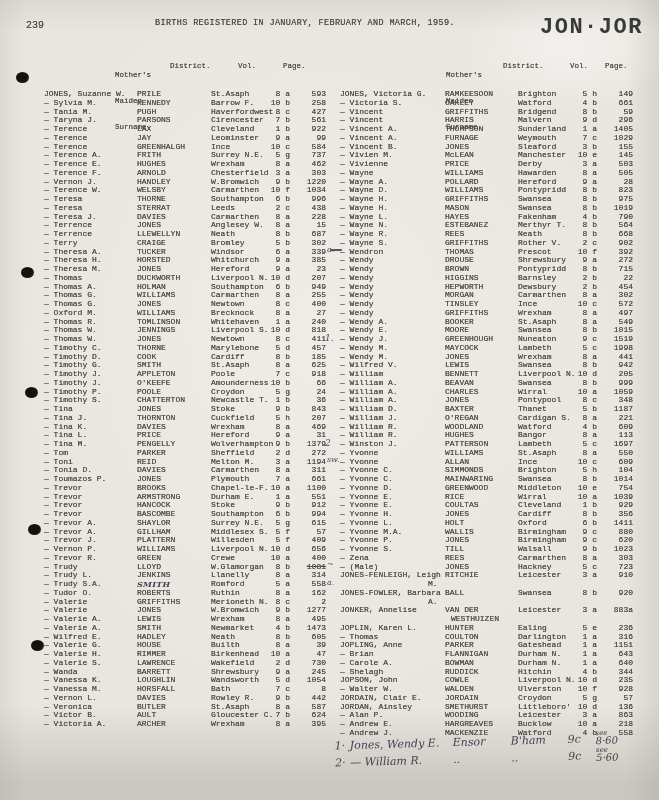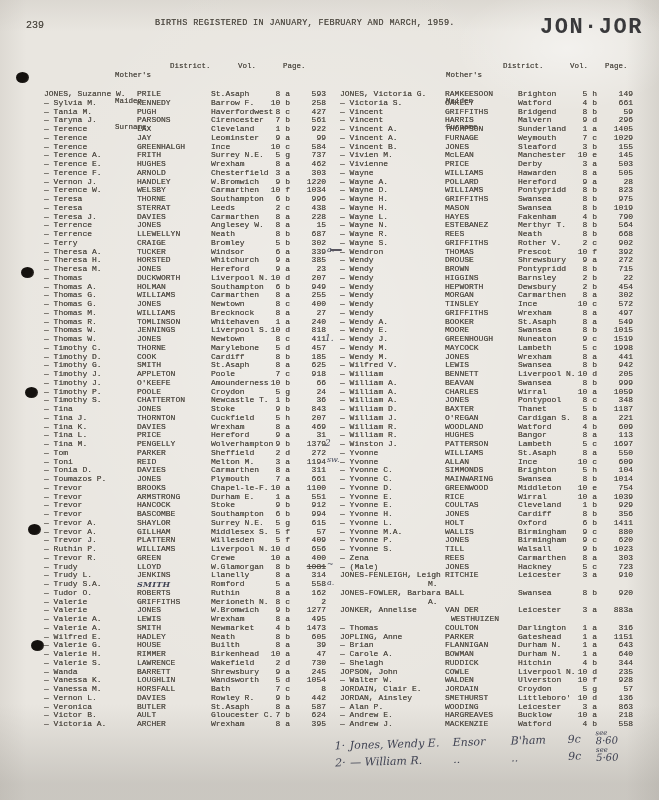--- a/index.html
+++ b/index.html
@@ -111,21 +111,21 @@
       <div class="row"><span class="f f-n">— Terrence</span><span class="f f-m">JONES</span><span class="f f-d">Anglesey W.</span><span class="f f-v">8 a</span><span class="f f-p"><span>15</span></span></div>
       <div class="row"><span class="f f-n">— Terrence</span><span class="f f-m">LLEWELLYN</span><span class="f f-d">Neath</span><span class="f f-v">8 b</span><span class="f f-p"><span>687</span></span></div>
       <div class="row"><span class="f f-n">— Terry</span><span class="f f-m">CRAIGE</span><span class="f f-d">Bromley</span><span class="f f-v">5 b</span><span class="f f-p"><span>302</span></span></div>
       <div class="row"><span class="f f-n">— Theresa A.</span><span class="f f-m">TUCKER</span><span class="f f-d">Windsor</span><span class="f f-v">6 a</span><span class="f f-p"><span>339</span><span class="hand ps">a.</span></span></div>
       <div class="row"><span class="f f-n">— Theresa H.</span><span class="f f-m">HORSTED</span><span class="f f-d">Whitchurch</span><span class="f f-v">9 a</span><span class="f f-p"><span>385</span></span></div>
       <div class="row"><span class="f f-n">— Theresa M.</span><span class="f f-m">JONES</span><span class="f f-d">Hereford</span><span class="f f-v">9 a</span><span class="f f-p"><span>23</span></span></div>
       <div class="row"><span class="f f-n">— Thomas</span><span class="f f-m">DUCKWORTH</span><span class="f f-d">Liverpool N.</span><span class="f f-v">10 d</span><span class="f f-p"><span>207</span></span></div>
       <div class="row"><span class="f f-n">— Thomas A.</span><span class="f f-m">HOLMAN</span><span class="f f-d">Southampton</span><span class="f f-v">6 b</span><span class="f f-p"><span>949</span></span></div>
       <div class="row"><span class="f f-n">— Thomas G.</span><span class="f f-m">WILLIAMS</span><span class="f f-d">Carmarthen</span><span class="f f-v">8 a</span><span class="f f-p"><span>255</span></span></div>
       <div class="row"><span class="f f-n">— Thomas G.</span><span class="f f-m">JONES</span><span class="f f-d">Newtown</span><span class="f f-v">8 c</span><span class="f f-p"><span>400</span></span></div>
-      <div class="row"><span class="f f-n">— Thomas M.</span><span class="f f-m">WILLIAMS</span><span class="f f-d">Brecknock</span><span class="f f-v">8 a</span><span class="f f-p"><span>27</span></span></div>
+      <div class="row"><span class="f f-n">— Oxford M.</span><span class="f f-m">WILLIAMS</span><span class="f f-d">Brecknock</span><span class="f f-v">8 a</span><span class="f f-p"><span>27</span></span></div>
       <div class="row"><span class="f f-n">— Thomas R.</span><span class="f f-m">TOMLINSON</span><span class="f f-d">Whitehaven</span><span class="f f-v">1 a</span><span class="f f-p"><span>240</span></span></div>
       <div class="row"><span class="f f-n">— Thomas W.</span><span class="f f-m">JENNINGS</span><span class="f f-d">Liverpool S.</span><span class="f f-v">10 d</span><span class="f f-p"><span>818</span></span></div>
       <div class="row"><span class="f f-n">— Thomas W.</span><span class="f f-m">JONES</span><span class="f f-d">Newtown</span><span class="f f-v">8 c</span><span class="f f-p"><span>411</span></span></div>
       <div class="row"><span class="f f-n">— Timothy C.</span><span class="f f-m">THORNE</span><span class="f f-d">Marylebone</span><span class="f f-v">5 d</span><span class="f f-p"><span>457</span></span></div>
       <div class="row"><span class="f f-n">— Timothy D.</span><span class="f f-m">COOK</span><span class="f f-d">Cardiff</span><span class="f f-v">8 b</span><span class="f f-p"><span>185</span></span></div>
       <div class="row"><span class="f f-n">— Timothy G.</span><span class="f f-m">SMITH</span><span class="f f-d">St.Asaph</span><span class="f f-v">8 a</span><span class="f f-p"><span>625</span></span></div>
       <div class="row"><span class="f f-n">— Timothy J.</span><span class="f f-m">APPLETON</span><span class="f f-d">Poole</span><span class="f f-v">7 c</span><span class="f f-p"><span>918</span></span></div>
       <div class="row"><span class="f f-n">— Timothy J.</span><span class="f f-m">O'KEEFE</span><span class="f f-d">Amounderness</span><span class="f f-v">10 b</span><span class="f f-p"><span>66</span></span></div>
       <div class="row"><span class="f f-n">— Timothy P.</span><span class="f f-m">POOLE</span><span class="f f-d">Croydon</span><span class="f f-v">5 g</span><span class="f f-p"><span>24</span></span></div>
       <div class="row"><span class="f f-n">— Timothy S.</span><span class="f f-m">CHATTERTON</span><span class="f f-d">Newcastle T.</span><span class="f f-v">1 b</span><span class="f f-p"><span>36</span></span></div>
@@ -138,21 +138,21 @@
       <div class="row"><span class="f f-n">— Toni</span><span class="f f-m">REID</span><span class="f f-d">Melton M.</span><span class="f f-v">3 a</span><span class="f f-p"><span>1194</span><span class="hand ps">sw.</span></span></div>
       <div class="row"><span class="f f-n">— Tonia D.</span><span class="f f-m">DAVIES</span><span class="f f-d">Carmarthen</span><span class="f f-v">8 a</span><span class="f f-p"><span>311</span></span></div>
       <div class="row"><span class="f f-n">— Toumazos P.</span><span class="f f-m">JONES</span><span class="f f-d">Plymouth</span><span class="f f-v">7 a</span><span class="f f-p"><span>661</span></span></div>
       <div class="row"><span class="f f-n">— Trevor</span><span class="f f-m">BROOKS</span><span class="f f-d">Chapel-le-F.</span><span class="f f-v">10 a</span><span class="f f-p"><span>1100</span></span></div>
       <div class="row"><span class="f f-n">— Trevor</span><span class="f f-m">ARMSTRONG</span><span class="f f-d">Durham E.</span><span class="f f-v">1 a</span><span class="f f-p"><span>551</span></span></div>
       <div class="row"><span class="f f-n">— Trevor</span><span class="f f-m">HANCOCK</span><span class="f f-d">Stoke</span><span class="f f-v">9 b</span><span class="f f-p"><span>912</span></span></div>
       <div class="row"><span class="f f-n">— Trevor</span><span class="f f-m">BASCOMBE</span><span class="f f-d">Southampton</span><span class="f f-v">6 b</span><span class="f f-p"><span>994</span></span></div>
       <div class="row"><span class="f f-n">— Trevor A.</span><span class="f f-m">SHAYLOR</span><span class="f f-d">Surrey N.E.</span><span class="f f-v">5 g</span><span class="f f-p"><span>615</span></span></div>
       <div class="row"><span class="f f-n">— Trevor A.</span><span class="f f-m">GILLHAM</span><span class="f f-d">Middlesex S.</span><span class="f f-v">5 f</span><span class="f f-p"><span>57</span></span></div>
       <div class="row"><span class="f f-n">— Trevor J.</span><span class="f f-m">PLATTERN</span><span class="f f-d">Willesden</span><span class="f f-v">5 f</span><span class="f f-p"><span>409</span></span></div>
-      <div class="row"><span class="f f-n">— Ruthin P.</span><span class="f f-m">WILLIAMS</span><span class="f f-d">Liverpool N.</span><span class="f f-v">10 d</span><span class="f f-p"><span>656</span></span></div>
+      <div class="row"><span class="f f-n">— Vernon P.</span><span class="f f-m">WILLIAMS</span><span class="f f-d">Liverpool N.</span><span class="f f-v">10 d</span><span class="f f-p"><span>656</span></span></div>
       <div class="row"><span class="f f-n">— Trevor R.</span><span class="f f-m">GREEN</span><span class="f f-d">Crewe</span><span class="f f-v">10 a</span><span class="f f-p"><span>400</span></span></div>
       <div class="row"><span class="f f-n">— Trudy</span><span class="f f-m">LLOYD</span><span class="f f-d">W.Glamorgan</span><span class="f f-v">8 b</span><span class="f f-p"><span class="struck">1081</span><span class="hand ps">~</span></span></div>
       <div class="row"><span class="f f-n">— Trudy L.</span><span class="f f-m">JENKINS</span><span class="f f-d">Llanelly</span><span class="f f-v">8 a</span><span class="f f-p"><span>314</span></span></div>
       <div class="row"><span class="f f-n">— Trudy S.A.</span><span class="f f-m hand hm">SMITH</span><span class="f f-d">Romford</span><span class="f f-v">5 a</span><span class="f f-p"><span>558</span><span class="hand ps">a.</span></span></div>
       <div class="row"><span class="f f-n">— Tudor O.</span><span class="f f-m">ROBERTS</span><span class="f f-d">Ruthin</span><span class="f f-v">8 a</span><span class="f f-p"><span>162</span></span></div>
       <div class="row"><span class="f f-n">— Valerie</span><span class="f f-m">GRIFFITHS</span><span class="f f-d">Merioneth N.</span><span class="f f-v">8 c</span><span class="f f-p"><span>2</span></span></div>
       <div class="row"><span class="f f-n">— Valerie</span><span class="f f-m">JONES</span><span class="f f-d">W.Bromwich</span><span class="f f-v">9 b</span><span class="f f-p"><span>1277</span></span></div>
       <div class="row"><span class="f f-n">— Valerie A.</span><span class="f f-m">LEWIS</span><span class="f f-d">Wrexham</span><span class="f f-v">8 a</span><span class="f f-p"><span>495</span></span></div>
       <div class="row"><span class="f f-n">— Valerie A.</span><span class="f f-m">SMITH</span><span class="f f-d">Newmarket</span><span class="f f-v">4 b</span><span class="f f-p"><span>1473</span></span></div>
       <div class="row"><span class="f f-n">— Wilfred E.</span><span class="f f-m">HADLEY</span><span class="f f-d">Neath</span><span class="f f-v">8 b</span><span class="f f-p"><span>605</span></span></div>
@@ -222,20 +222,21 @@
       <div class="row"><span class="f f-n">— Yvonne P.</span><span class="f f-m">JONES</span><span class="f f-d">Birmingham</span><span class="f f-v">9 c</span><span class="f f-p"><span>620</span></span></div>
       <div class="row"><span class="f f-n">— Yvonne S.</span><span class="f f-m">TILL</span><span class="f f-d">Walsall</span><span class="f f-v">9 b</span><span class="f f-p"><span>1023</span></span></div>
       <div class="row"><span class="f f-n">— Zena</span><span class="f f-m">REES</span><span class="f f-d">Carmarthen</span><span class="f f-v">8 a</span><span class="f f-p"><span>303</span></span></div>
       <div class="row"><span class="f f-n">— (Male)</span><span class="f f-m">JONES</span><span class="f f-d">Hackney</span><span class="f f-v">5 c</span><span class="f f-p"><span>723</span></span></div>
       <div class="row"><span class="f f-n">JONES-FENLEIGH, Leigh</span><span class="f f-m">RITCHIE</span><span class="f f-d">Leicester</span><span class="f f-v">3 a</span><span class="f f-p"><span>910</span></span></div>
       <div class="row"><span class="f f-n l2">M.</span></div>
       <div class="row"><span class="f f-n">JONES-FOWLER, Barbara</span><span class="f f-m">BALL</span><span class="f f-d">Swansea</span><span class="f f-v">8 b</span><span class="f f-p"><span>920</span></span></div>
       <div class="row"><span class="f f-n l2">A.</span></div>
       <div class="row"><span class="f f-n">JONKER, Annelise</span><span class="f f-m">VAN DER</span><span class="f f-d">Leicester</span><span class="f f-v">3 a</span><span class="f f-p"><span>883a</span></span></div>
       <div class="row"><span class="f f-n"></span><span class="f f-m m2">WESTHUIZEN</span></div>
+      <div class="row"><span class="f f-n">JOPLIN, Karen L.</span><span class="f f-m">HUNTER</span><span class="f f-d">Ealing</span><span class="f f-v">5 e</span><span class="f f-p"><span>236</span></span></div>
       <div class="row"><span class="f f-n">— Thomas</span><span class="f f-m">COULTON</span><span class="f f-d">Darlington</span><span class="f f-v">1 a</span><span class="f f-p"><span>316</span></span></div>
       <div class="row"><span class="f f-n">JOPLING, Anne</span><span class="f f-m">PARKER</span><span class="f f-d">Gateshead</span><span class="f f-v">1 a</span><span class="f f-p"><span>1151</span></span></div>
       <div class="row"><span class="f f-n">— Brian</span><span class="f f-m">FLANNIGAN</span><span class="f f-d">Durham N.</span><span class="f f-v">1 a</span><span class="f f-p"><span>643</span></span></div>
       <div class="row"><span class="f f-n">— Carole A.</span><span class="f f-m">BOWMAN</span><span class="f f-d">Durham N.</span><span class="f f-v">1 a</span><span class="f f-p"><span>640</span></span></div>
       <div class="row"><span class="f f-n">— Shelagh</span><span class="f f-m">RUDDICK</span><span class="f f-d">Hitchin</span><span class="f f-v">4 b</span><span class="f f-p"><span>344</span></span></div>
       <div class="row"><span class="f f-n">JOPSON, John</span><span class="f f-m">COWLE</span><span class="f f-d">Liverpool N.</span><span class="f f-v">10 d</span><span class="f f-p"><span>235</span></span></div>
       <div class="row"><span class="f f-n">— Walter W.</span><span class="f f-m">WALDEN</span><span class="f f-d">Ulverston</span><span class="f f-v">10 f</span><span class="f f-p"><span>928</span></span></div>
       <div class="row"><span class="f f-n">JORDAIN, Clair E.</span><span class="f f-m">JORDAIN</span><span class="f f-d">Croydon</span><span class="f f-v">5 g</span><span class="f f-p"><span>57</span></span></div>
       <div class="row"><span class="f f-n">JORDAN, Ainsley</span><span class="f f-m">SMETHURST</span><span class="f f-d">Littleboro'</span><span class="f f-v">10 d</span><span class="f f-p"><span>136</span></span></div>
       <div class="row"><span class="f f-n">— Alan P.</span><span class="f f-m">WOODING</span><span class="f f-d">Leicester</span><span class="f f-v">3 a</span><span class="f f-p"><span>863</span></span></div>

